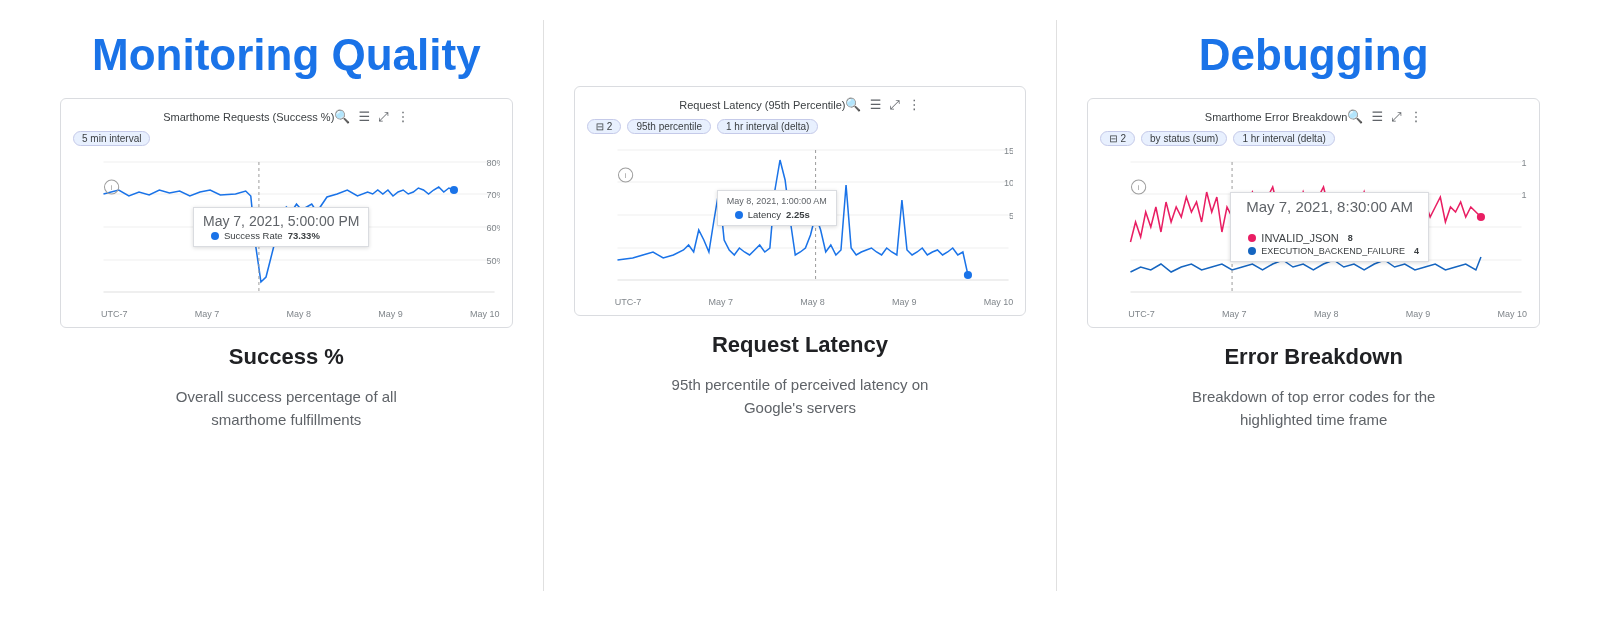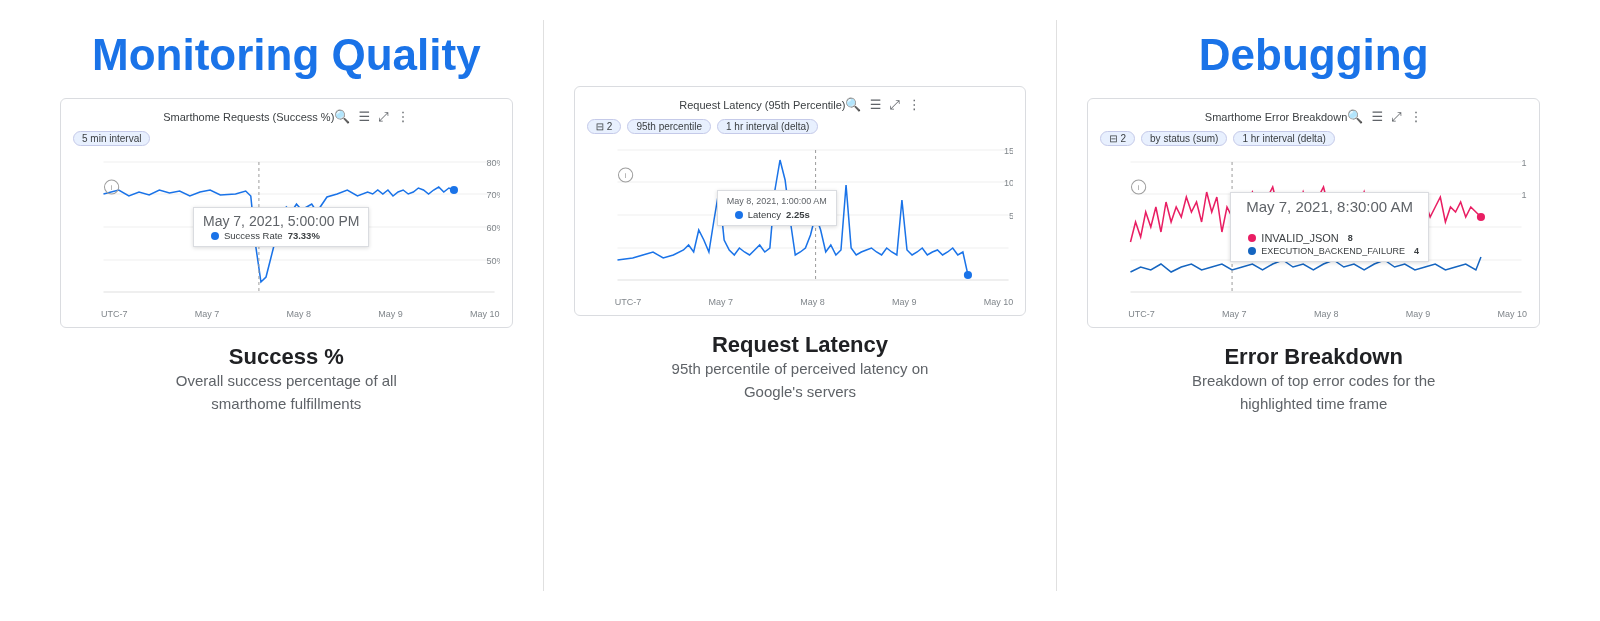--- a/index.html
+++ b/index.html
@@ -91,21 +91,21 @@
       font-size: 9px;
       color: #80868b;
       margin-top: 2px;
       margin-left: 28px;
     }
     .metric-title {
       font-size: 22px;
       font-weight: 700;
       color: #202124;
       text-align: center;
-      margin-bottom: 0;
+      margin-bottom: 16px;
     }
     .metric-desc {
       font-size: 15px;
       color: #5f6368;
       text-align: center;
       line-height: 1.5;
       max-width: 300px;
     }
     .divider {
       width: 1px;

